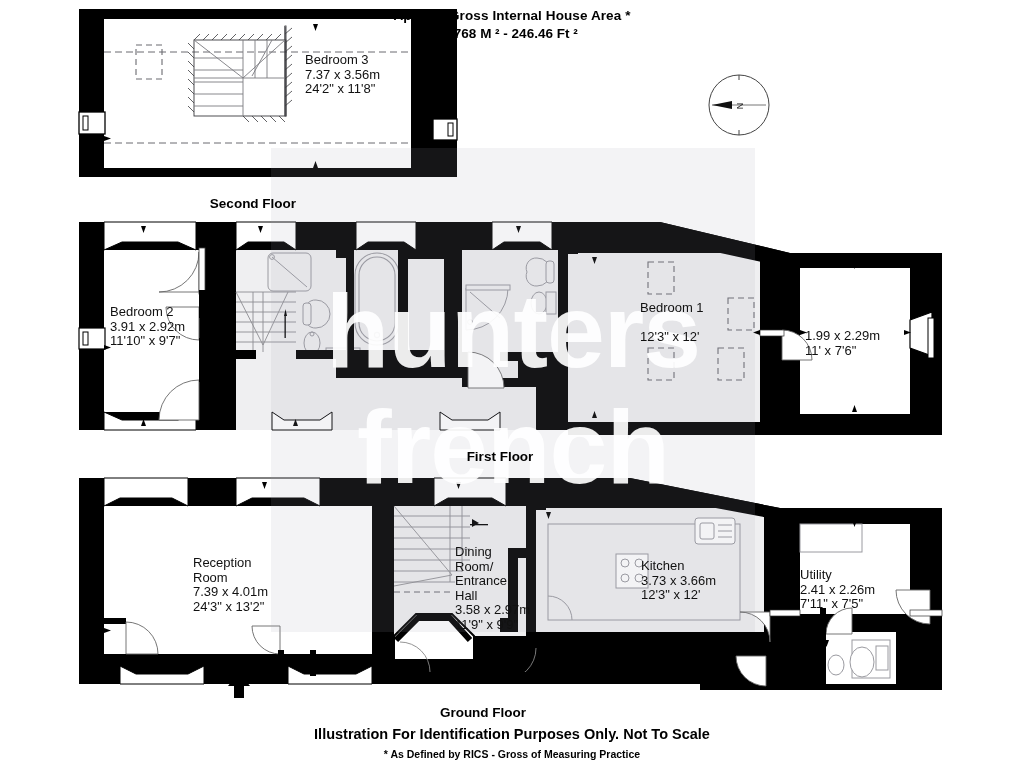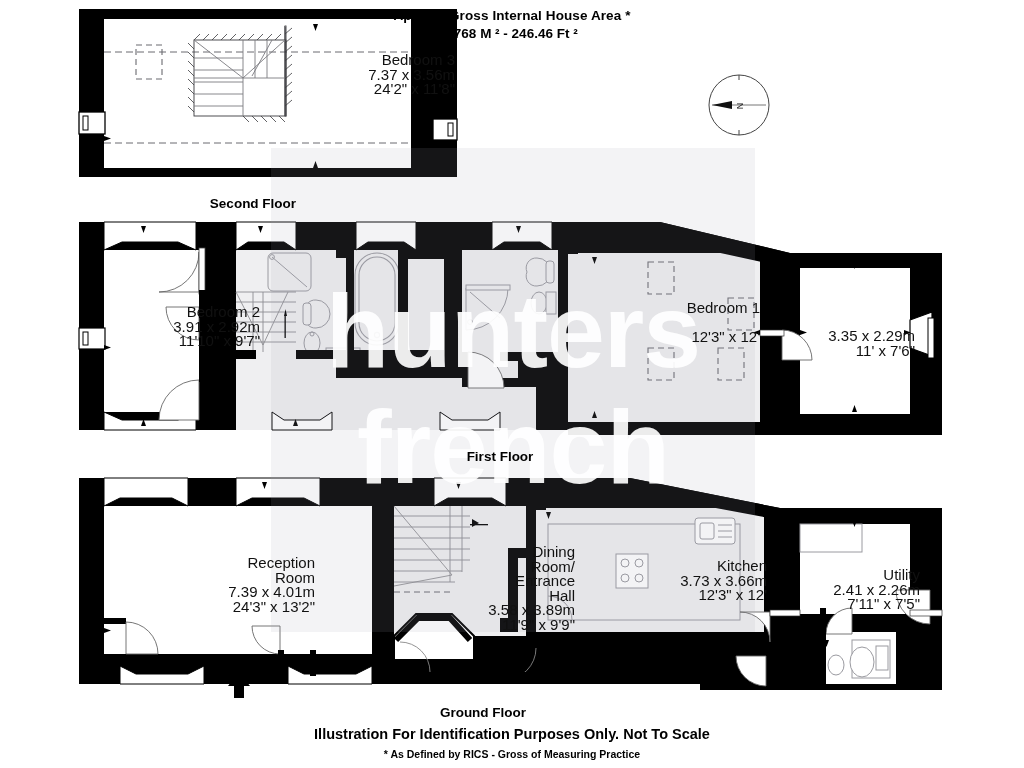--- a/index.html
+++ b/index.html
@@ -53,22 +53,22 @@
     width: 700px; margin-left: -350px;
     text-align: center; font-weight: bold; font-size: 14.5px;
   }
   #foot-2 {
     position: absolute; left: 512px; top: 748px;
     width: 700px; margin-left: -350px;
     text-align: center; font-weight: bold; font-size: 10.5px;
   }
   .roomlabel {
     position: absolute;
-    text-align: right;
-    font-size: 15px;
+    text-align: left;
+    font-size: 13px;
     line-height: 14.5px;
     white-space: pre-line;
     color: #111;
     font-family: "Liberation Sans", sans-serif;
   }
   .wm {
     position: absolute;
     left: 271px; top: 148px;
     width: 484px; height: 484px;
     background: rgba(160,164,178,0.13);
@@ -494,32 +494,32 @@
 <div class="roomlabel" style="left:305px; top:53px; width:150px;">Bedroom 3
 7.37 x 3.56m
 24'2" x 11'8"</div>
 
 <div class="roomlabel" style="left:110px; top:305px; width:150px;">Bedroom 2
 3.91 x 2.92m
 11'10" x 9'7"</div>
 <div class="roomlabel" style="left:640px; top:301px; width:120px;">Bedroom 1
 
 12'3" x 12'</div>
-<div class="roomlabel" style="left:805px; top:329px; width:110px;">3.35 x 2.29m
+<div class="roomlabel" style="left:805px; top:329px; width:110px;">1.99 x 2.29m
 11' x 7'6"</div>
 
 <div class="roomlabel" style="left:193px; top:556px; width:122px;">Reception
 Room
 7.39 x 4.01m
 24'3" x 13'2"</div>
 <div class="roomlabel" style="left:455px; top:545px; width:120px;">Dining
 Room/
 Entrance
 Hall
-3.58 x 3.89m
+3.58 x 2.97m
 11'9" x 9'9"</div>
 <div class="roomlabel" style="left:641px; top:559px; width:126px;">Kitchen
 3.73 x 3.66m
 12'3" x 12'</div>
 <div class="roomlabel" style="left:800px; top:568px; width:120px;">Utility
 2.41 x 2.26m
 7'11" x 7'5"</div>
 
 <div id="foot-1">Illustration For Identification Purposes Only. Not To Scale</div>
 <div id="foot-2">* As Defined by RICS - Gross of Measuring Practice</div>

